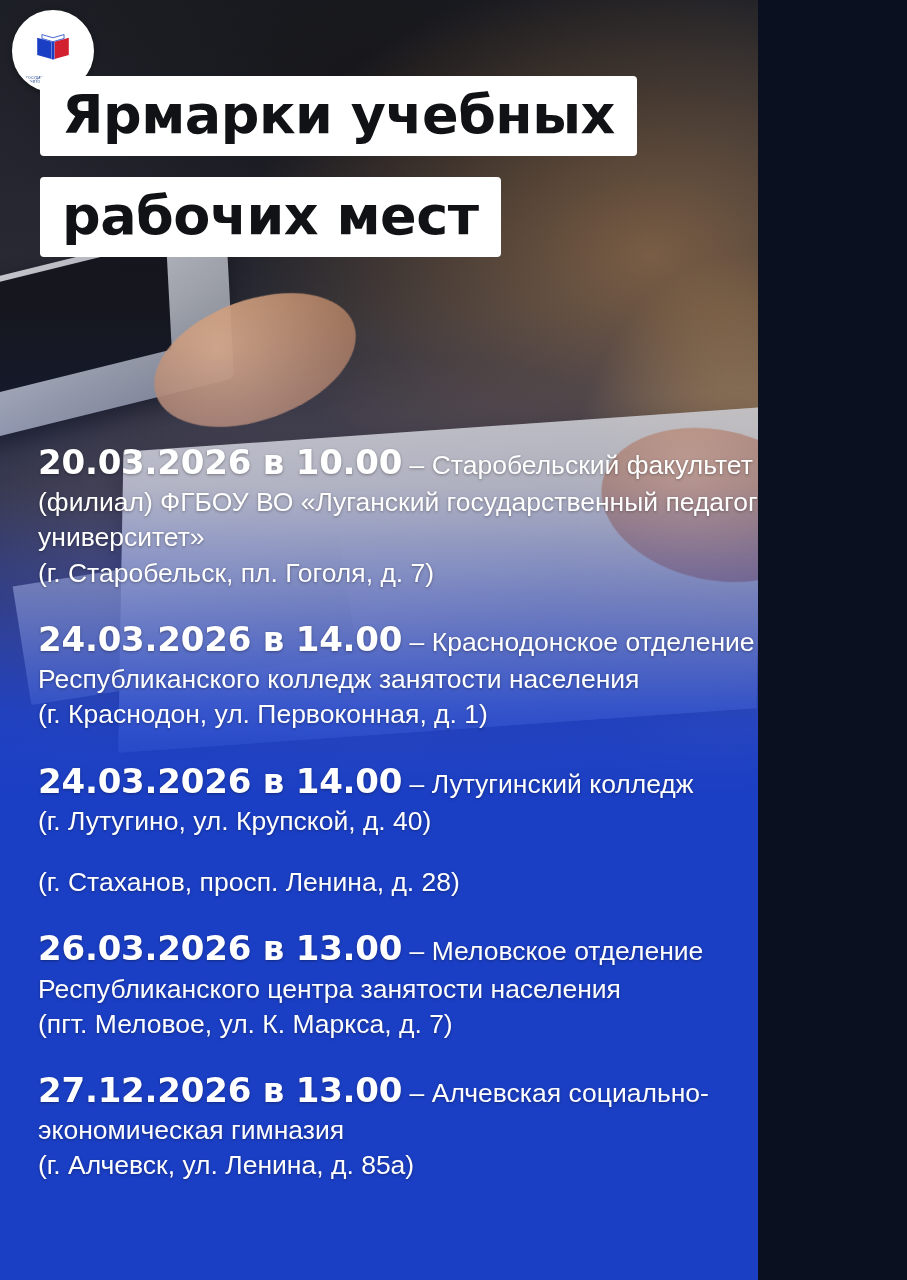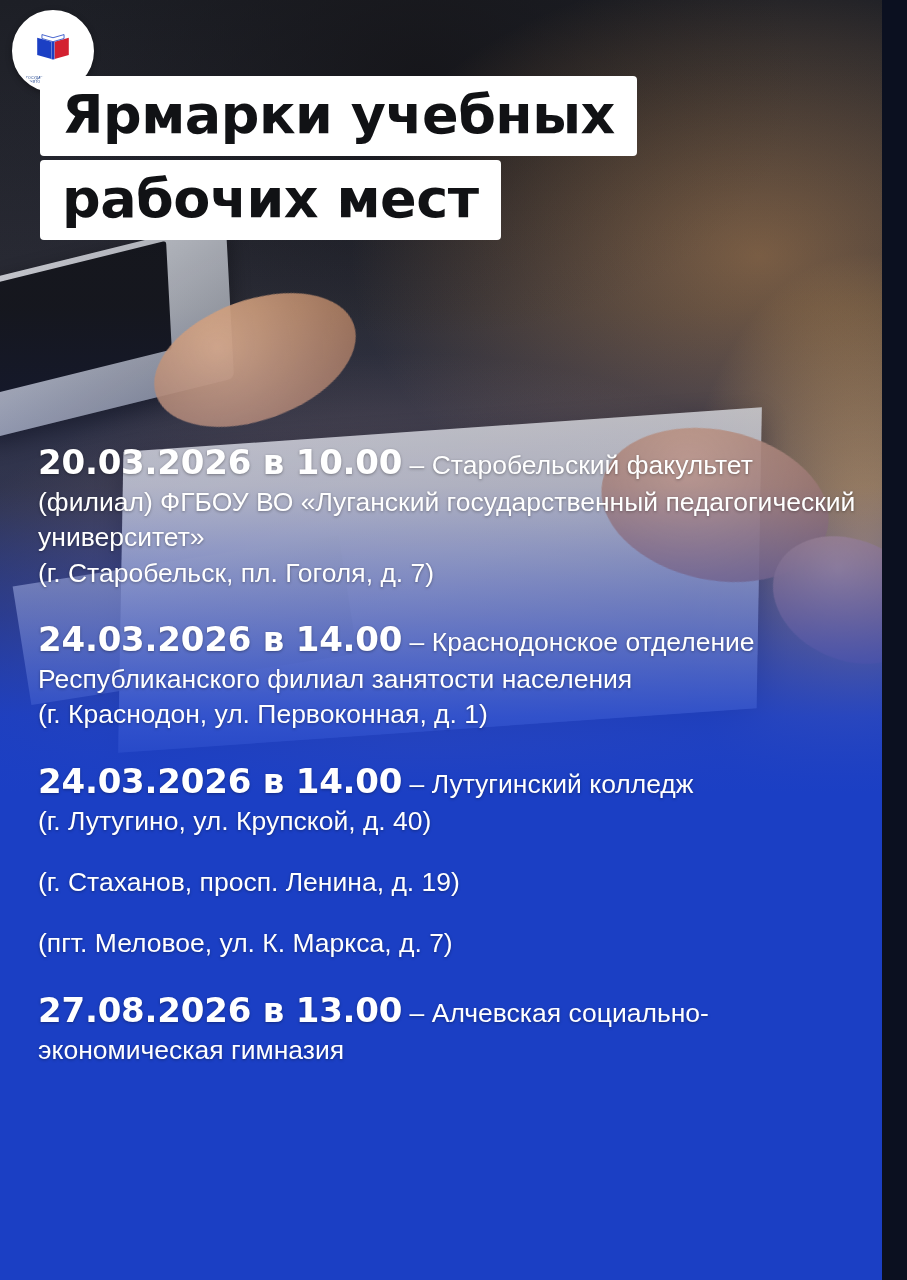--- a/index.html
+++ b/index.html
@@ -5,21 +5,21 @@
   html, body {
     margin: 0;
     padding: 0;
     background: #0b1020;
   }
   body {
     font-family: "DejaVu Sans", sans-serif;
   }
   .poster {
     position: relative;
-    width: 882px;
+    width: 758px;
     height: 1280px;
     overflow: hidden;
     background: #1b3fc4;
   }
 
   
   .photo {
     position: absolute;
     inset: 0;
     background:
@@ -157,21 +157,21 @@
     color: #111215;
     font-family: "DejaVu Sans", sans-serif;
     font-weight: bold;
     font-size: 54px;
     line-height: 1.0;
     padding: 12px 22px 14px 22px;
     border-radius: 4px;
     letter-spacing: -0.5px;
     margin-bottom: 2px;
   }
-  .title-line.second { margin-top: 2px; }
+  .title-line.second { margin-top: 19px; }
 
   
   .events {
     position: absolute;
     left: 38px;
     top: 440px;
     width: 832px;
     color: #ffffff;
   }
   .event {
@@ -229,35 +229,37 @@
   </div>
 
   <div class="events">
 
     <div class="event">
       <p><span class="datetime">20.03.2026 в 10.00</span><span class="dash"> – </span><span>Старобельский факультет (филиал) ФГБОУ ВО «Луганский государственный педагогический университет»</span></p>
       <p>(г. Старобельск, пл. Гоголя, д. 7)</p>
     </div>
 
     <div class="event">
-      <p><span class="datetime">24.03.2026 в 14.00</span><span class="dash"> – </span><span>Краснодонское отделение Республиканского филиал занятости населения</span></p>
+      <p><span class="datetime">24.03.2026 в 14.00</span><span class="dash"> – </span><span>Краснодонское отделение Республиканского колледж занятости населения</span></p>
       <p>(г. Краснодон, ул. Первоконная, д. 1)</p>
     </div>
 
     <div class="event">
       <p><span class="datetime">24.03.2026 в 14.00</span><span class="dash"> – </span><span>Лутугинский колледж</span></p>
       <p>(г. Лутугино, ул. Крупской, д. 40)</p>
     </div>
 
     <div class="event">
-      <p>(г. Стаханов, просп. Ленина, д. 19)</p>
-    </div>
-
-    <div class="event">
+      <p>(г. Стаханов, просп. Ленина, д. 28)</p>
+    </div>
+
+    <div class="event">
+      <p><span class="datetime">26.03.2026 в 13.00</span><span class="dash"> – </span><span>Меловское отделение Республиканского центра занятости населения</span></p>
       <p>(пгт. Меловое, ул. К. Маркса, д. 7)</p>
     </div>
 
     <div class="event">
-      <p><span class="datetime">27.08.2026 в 13.00</span><span class="dash"> – </span><span>Алчевская социально-экономическая гимназия</span></p>
+      <p><span class="datetime">27.12.2026 в 13.00</span><span class="dash"> – </span><span>Алчевская социально-экономическая гимназия</span></p>
+      <p>(г. Алчевск, ул. Ленина, д. 85а)</p>
     </div>
 
   </div>
 </div>
 
 </body></html>

